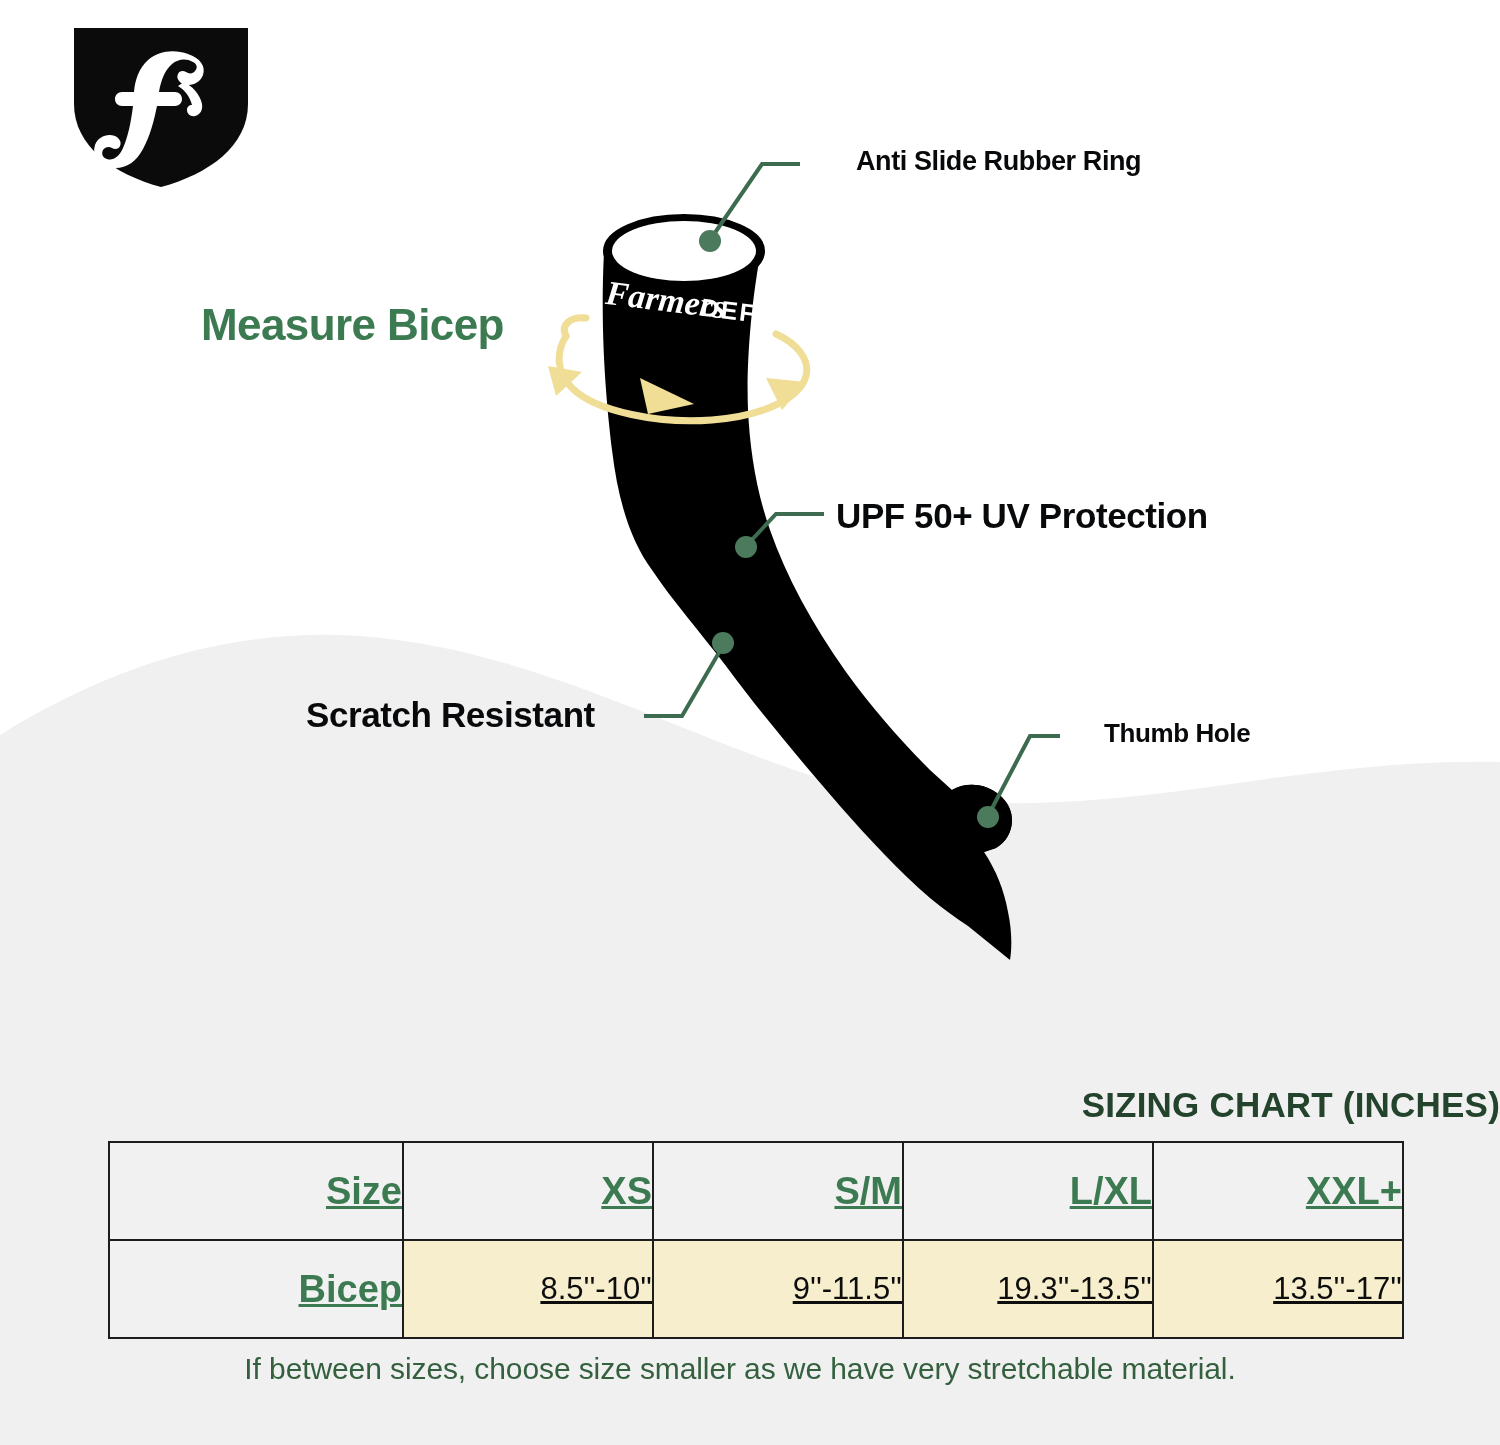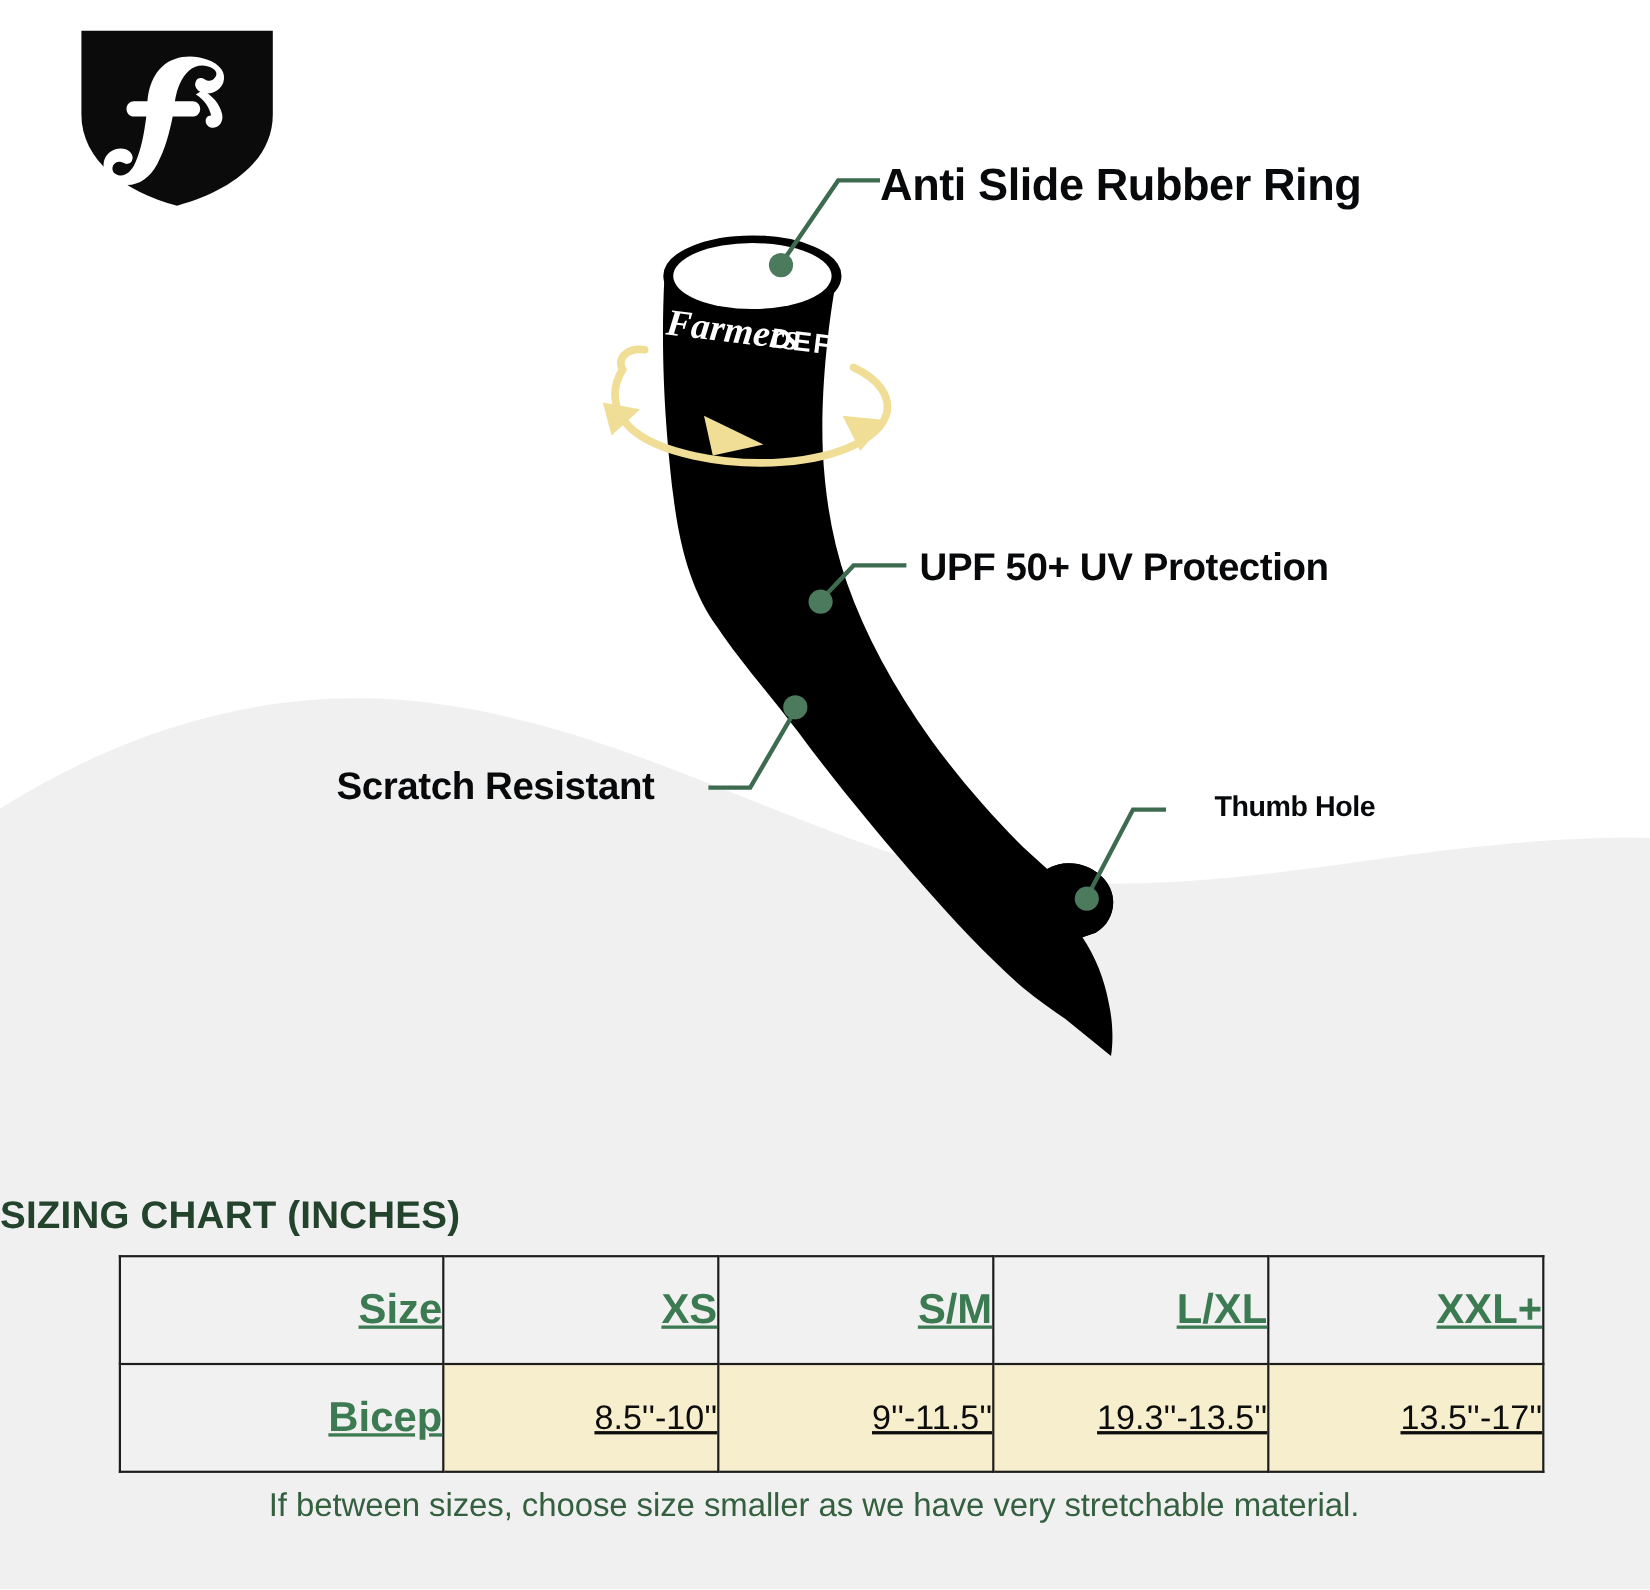--- a/index.html
+++ b/index.html
@@ -43,21 +43,21 @@
   
   .callout {
     position: absolute;
     z-index: 7;
     font-weight: bold;
     color: #08090b;
     letter-spacing: -0.4px;
     white-space: nowrap;
     line-height: 1;
   }
-  #callout-rubber-ring { left: 800px; top: 148px; font-size: 41px; }
+  #callout-rubber-ring { left: 856px; top: 148px; font-size: 27px; }
   #callout-upf         { left: 836px; top: 498px; font-size: 35px; }
   #callout-scratch     { left: 306px; top: 697px; font-size: 35px; }
   #callout-thumb       { left: 1104px; top: 720px; font-size: 26px; }
 
   #callout-measure-bicep {
     position: absolute;
     left: 201px; top: 303px;
     z-index: 7;
     font-size: 44px;
     font-weight: bold;
@@ -73,21 +73,21 @@
     left: 0; top: 0;
     width: 1500px; height: 1445px;
     z-index: 5;
   }
 
   
   #chart-title {
     position: absolute;
     left: 0; top: 1085px;
     width: 1500px;
-    text-align: left;
+    text-align: right;
     z-index: 8;
     font-size: 35px;
     font-weight: bold;
     color: #23432c;
     letter-spacing: 0.2px;
   }
 
   #sizing-table {
     position: absolute;
     left: 108px; top: 1141px;
@@ -239,20 +239,21 @@
   </svg>
 
   <div class="callout" id="callout-rubber-ring">Anti Slide Rubber Ring</div>
 
   <div class="callout" id="callout-upf">UPF 50+ UV Protection</div>
 
   <div class="callout" id="callout-scratch">Scratch Resistant</div>
 
   <div class="callout" id="callout-thumb">Thumb Hole</div>
 
+  <div id="callout-measure-bicep">Measure Bicep</div>
 
   <div id="chart-title">SIZING CHART (INCHES)</div>
 
   <table id="sizing-table">
     <tbody>
       <tr>
         <td class="hdr-cell col-first">Size</td>
         <td class="hdr-cell col-rest">XS</td>
         <td class="hdr-cell col-rest">S/M</td>
         <td class="hdr-cell col-rest">L/XL</td>

